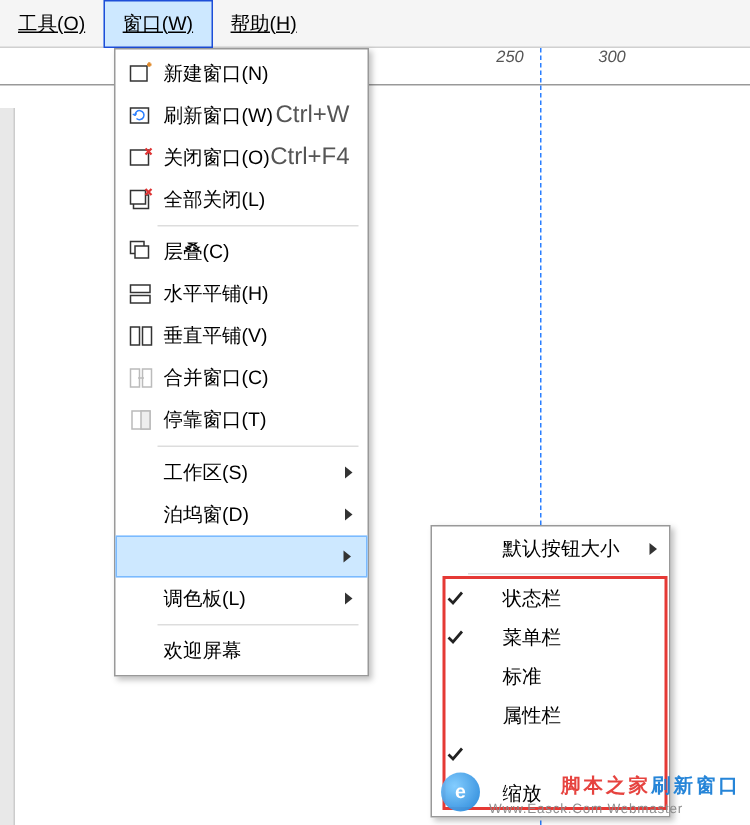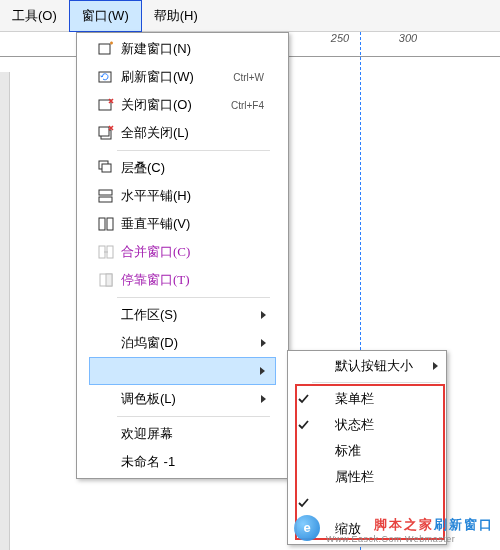--- a/index.html
+++ b/index.html
@@ -1,32 +1,32 @@
 <!DOCTYPE html>
 <html><head>
 <meta charset="utf-8">
 <style>
 * { margin: 0; padding: 0; box-sizing: border-box; font-family: "Microsoft YaHei", Arial, sans-serif; font-size: 13px; }
 body { background: #fff; width: 500px; height: 550px; overflow: hidden; position: relative; }
 .menubar { height: 32px; display: flex; align-items: center; border-bottom: 1px solid #d0d0d0; background: #f5f5f5; }
-.menubar .item { padding: 6px 12px; cursor: default; }
+.menubar .item { padding: 6px 12px; cursor: default; text-decoration: underline; }
 .menubar .item.active { background: #cde8ff; border: 1px solid #1d4ed8; }
 .ruler-area { height: 40px; position: relative; background: #fff; }
 .ruler { position: absolute; left: 0; right: 0; top: 14px; height: 20px; }
 .ruler .tick-label { position: absolute; top: -14px; font-size: 11px; color: #555; transform: translateX(-50%); font-style: italic; }
 .ruler .baseline { position: absolute; left: 0; right: 0; top: 10px; border-top: 1px solid #999; }
 .guide-v { position: absolute; top: 32px; bottom: 0; width: 0; border-left: 1px dashed #2a7fff; }
 .left-tool-strip { position: absolute; left: 0; top: 72px; bottom: 0; width: 10px; background: #e8e8e8; border-right: 1px solid #ccc; }
-.dropdown { position: absolute; left: 76px; top: 32px; width: 213px; background: #fff; border: 1px solid #999; box-shadow: 2px 2px 4px rgba(0,0,0,.25); padding: 2px 12px; }
+.dropdown { position: absolute; left: 76px; top: 32px; width: 170px; background: #fff; border: 1px solid #999; box-shadow: 2px 2px 4px rgba(0,0,0,.25); padding: 2px 0; }
 .dropdown .row { display: flex; align-items: center; height: 28px; padding: 0 6px; position: relative; }
-.dropdown .row.disabled span { color: #a21caf; font-family: Liberation Serif, serif; }
+.dropdown .row.disabled span { color: #000000; }
 .dropdown .row.highlight { background: #cde8ff; border: 1px solid #7abaff; }
 .dropdown .iconcell { width: 22px; display: flex; align-items: center; justify-content: center; }
 .dropdown .labelcell { flex: 1; padding-left: 4px; }
-.dropdown .shortcut { color: #555; padding-right: 6px; font-size: 10px; }
+.dropdown .shortcut { color: #555; padding-right: 6px; font-size: 16px; }
 .dropdown .arrow { position: absolute; right: 8px; top: 50%; transform: translateY(-50%); }
 .sep { height: 1px; background: #ddd; margin: 3px 6px 3px 28px; }
 .submenu { position: absolute; left: 287px; top: 350px; width: 160px; background: #fff; border: 1px solid #999; box-shadow: 2px 2px 4px rgba(0,0,0,.25); padding: 2px 0; }
 .submenu .row { display: flex; align-items: center; height: 26px; padding: 0 6px; position: relative; gap: 19px; }
 .submenu .checkcell { width: 20px; display: flex; align-items: center; justify-content: center; }
 .submenu .labelcell { flex: 1; padding-left: 2px; }
 .annot-box { position: absolute; left: 295px; top: 384px; width: 150px; height: 156px; border: 2px solid #e53935; pointer-events: none; }
 .watermark { position: absolute; right: 6px; bottom: 6px; display: flex; align-items: center; gap: 6px; opacity: .95; }
 .watermark .logo { width: 26px; height: 26px; border-radius: 50%; background: radial-gradient(circle at 35% 35%, #7ecbff, #1b7fd6); display: flex; align-items: center; justify-content: center; color: #fff; font-weight: bold; }
 .watermark .bigtext { font-size: 20px; font-weight: bold; color: #1b7fd6; letter-spacing: 2px; }
@@ -176,52 +176,48 @@
         <svg width="8" height="10">
           <path d="M1 1l5 4-5 4z" fill="#333"></path>
         </svg>
       </span>
   </div>
   <div class="sep"></div>
   <div class="row">
     <span class="iconcell"></span>
     <span class="labelcell">欢迎屏幕</span>
   </div>
-  <div class="row">
-    <span class="iconcell"></span>
-    <span class="labelcell">未命名 -1</span>
-  </div>
 </div>
 
 <div class="submenu">
   <div class="row">
     <span class="checkcell"></span>
     <span class="labelcell">默认按钮大小</span>
     <span class="arrow">
         <svg width="8" height="10">
           <path d="M1 1l5 4-5 4z" fill="#333"></path>
         </svg>
       </span>
   </div>
   <div class="sep" style="margin-left:24px"></div>
   <div class="row">
     <span class="checkcell">
         <svg width="12" height="12">
           <path d="M1 6l3 3 6-7" fill="none" stroke="#222" stroke-width="1.8"></path>
         </svg>
       </span>
-    <span class="labelcell">菜单栏</span>
+    <span class="labelcell">状态栏</span>
   </div>
   <div class="row">
     <span class="checkcell">
         <svg width="12" height="12">
           <path d="M1 6l3 3 6-7" fill="none" stroke="#222" stroke-width="1.8"></path>
         </svg>
       </span>
-    <span class="labelcell">状态栏</span>
+    <span class="labelcell">菜单栏</span>
   </div>
   <div class="row">
     <span class="checkcell"></span>
     <span class="labelcell">标准</span>
   </div>
   <div class="row">
     <span class="checkcell"></span>
     <span class="labelcell">属性栏</span>
   </div>
   <div class="row">

